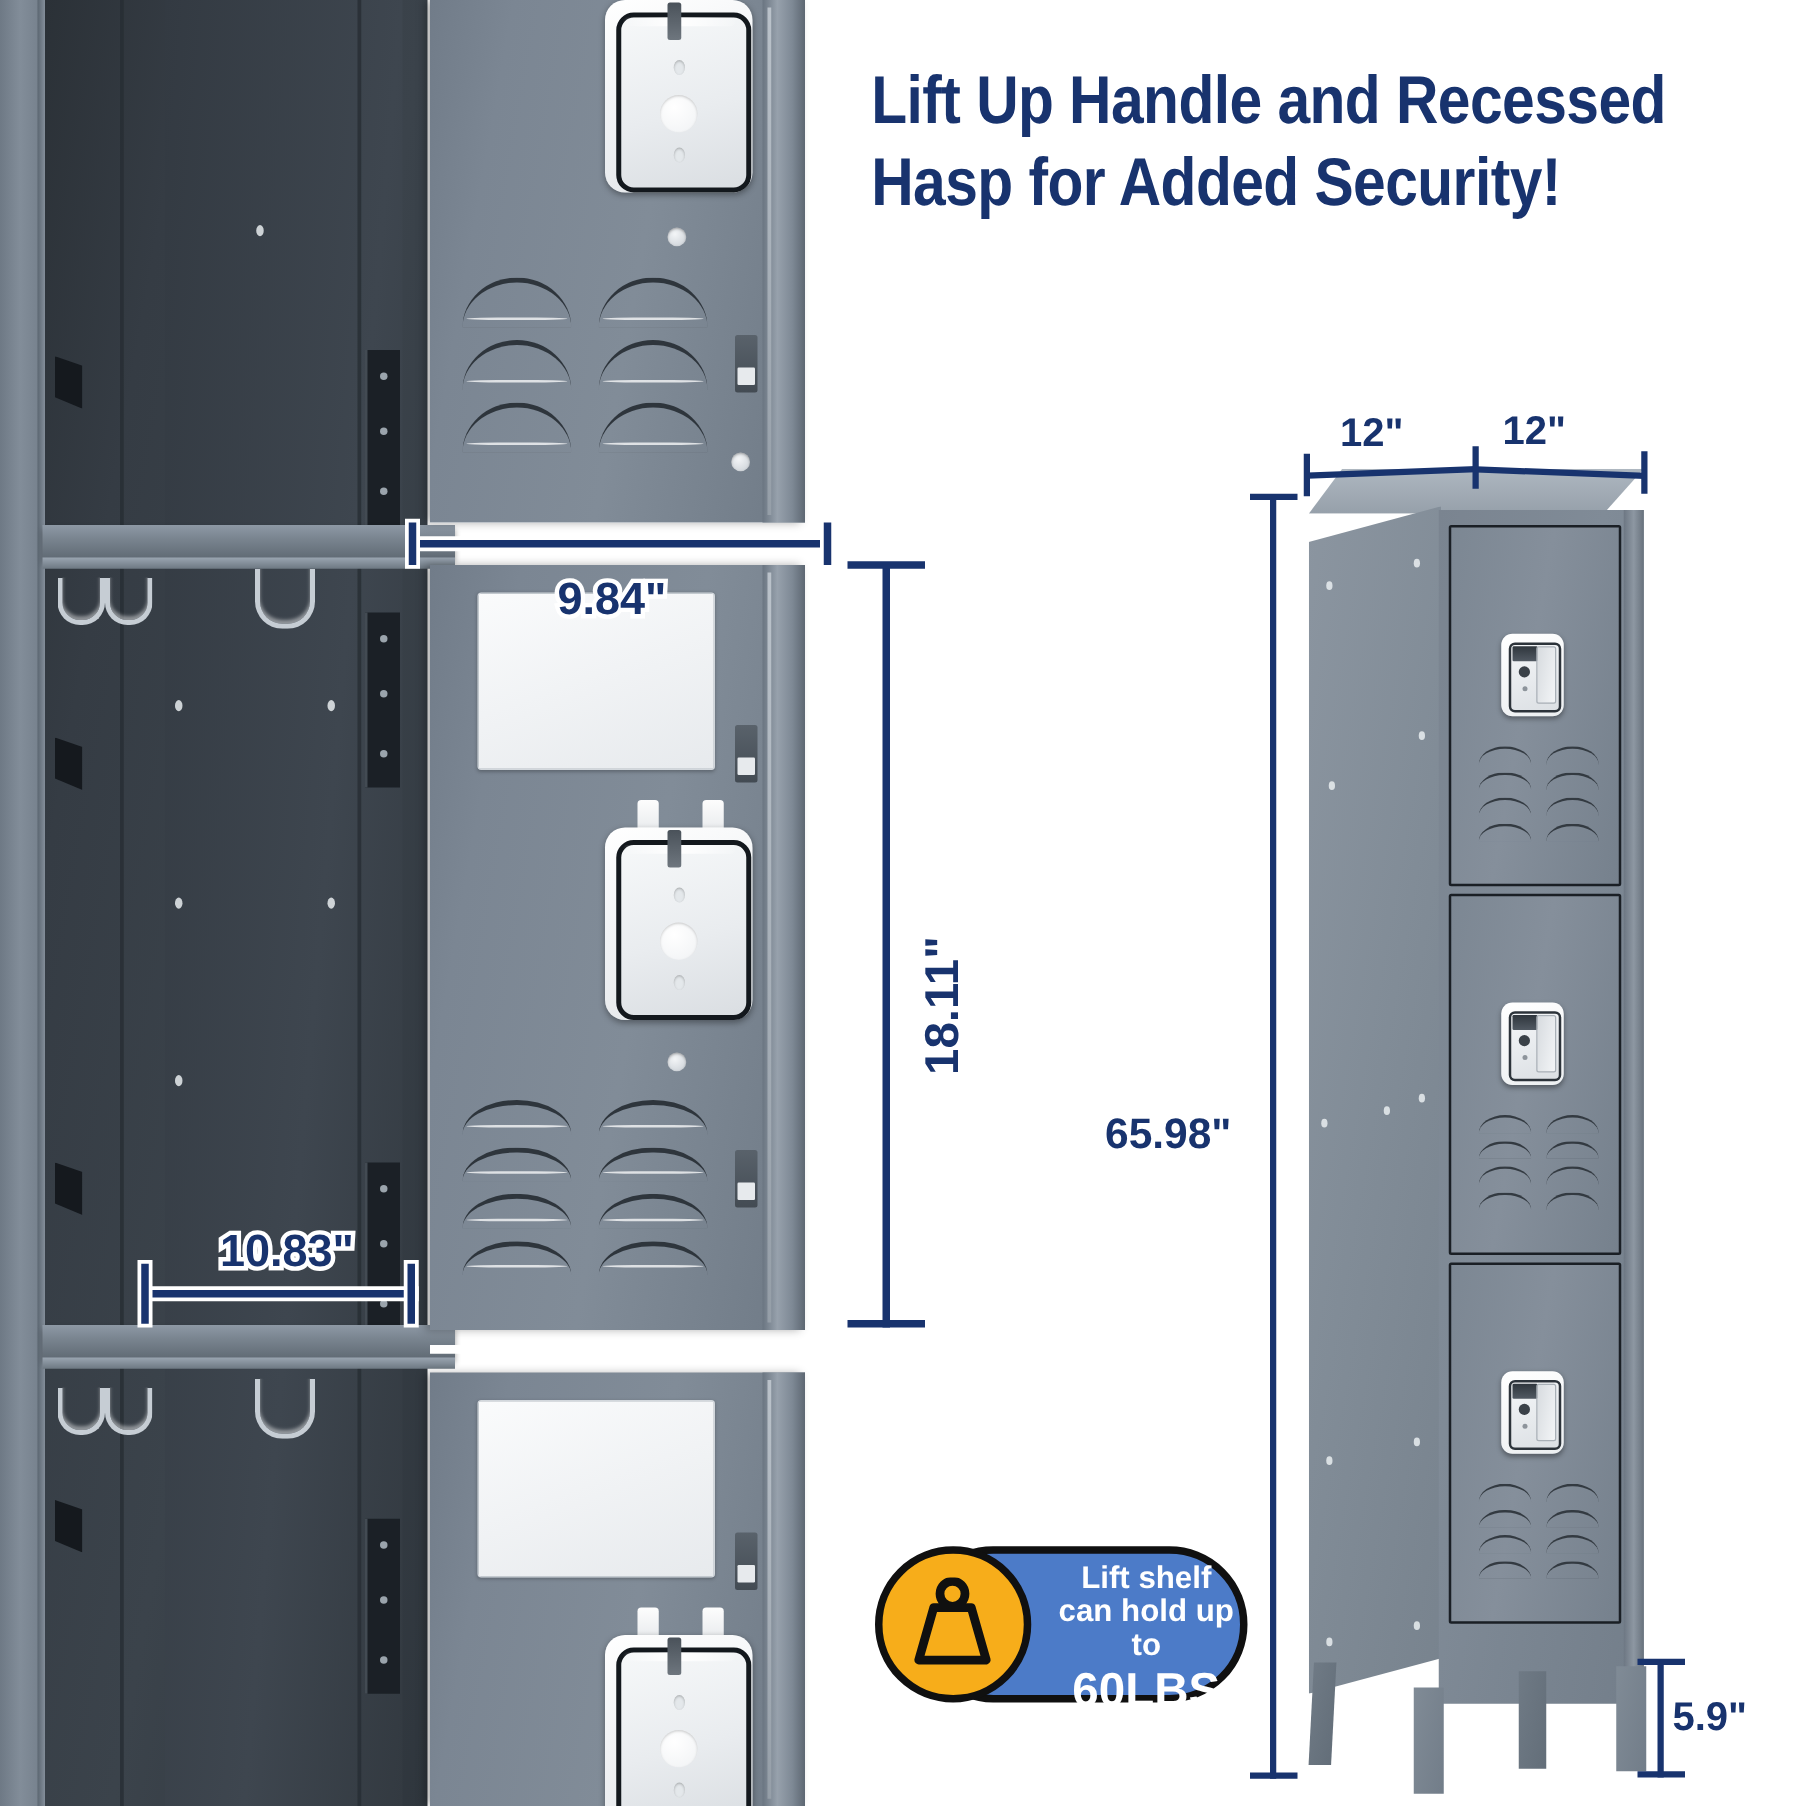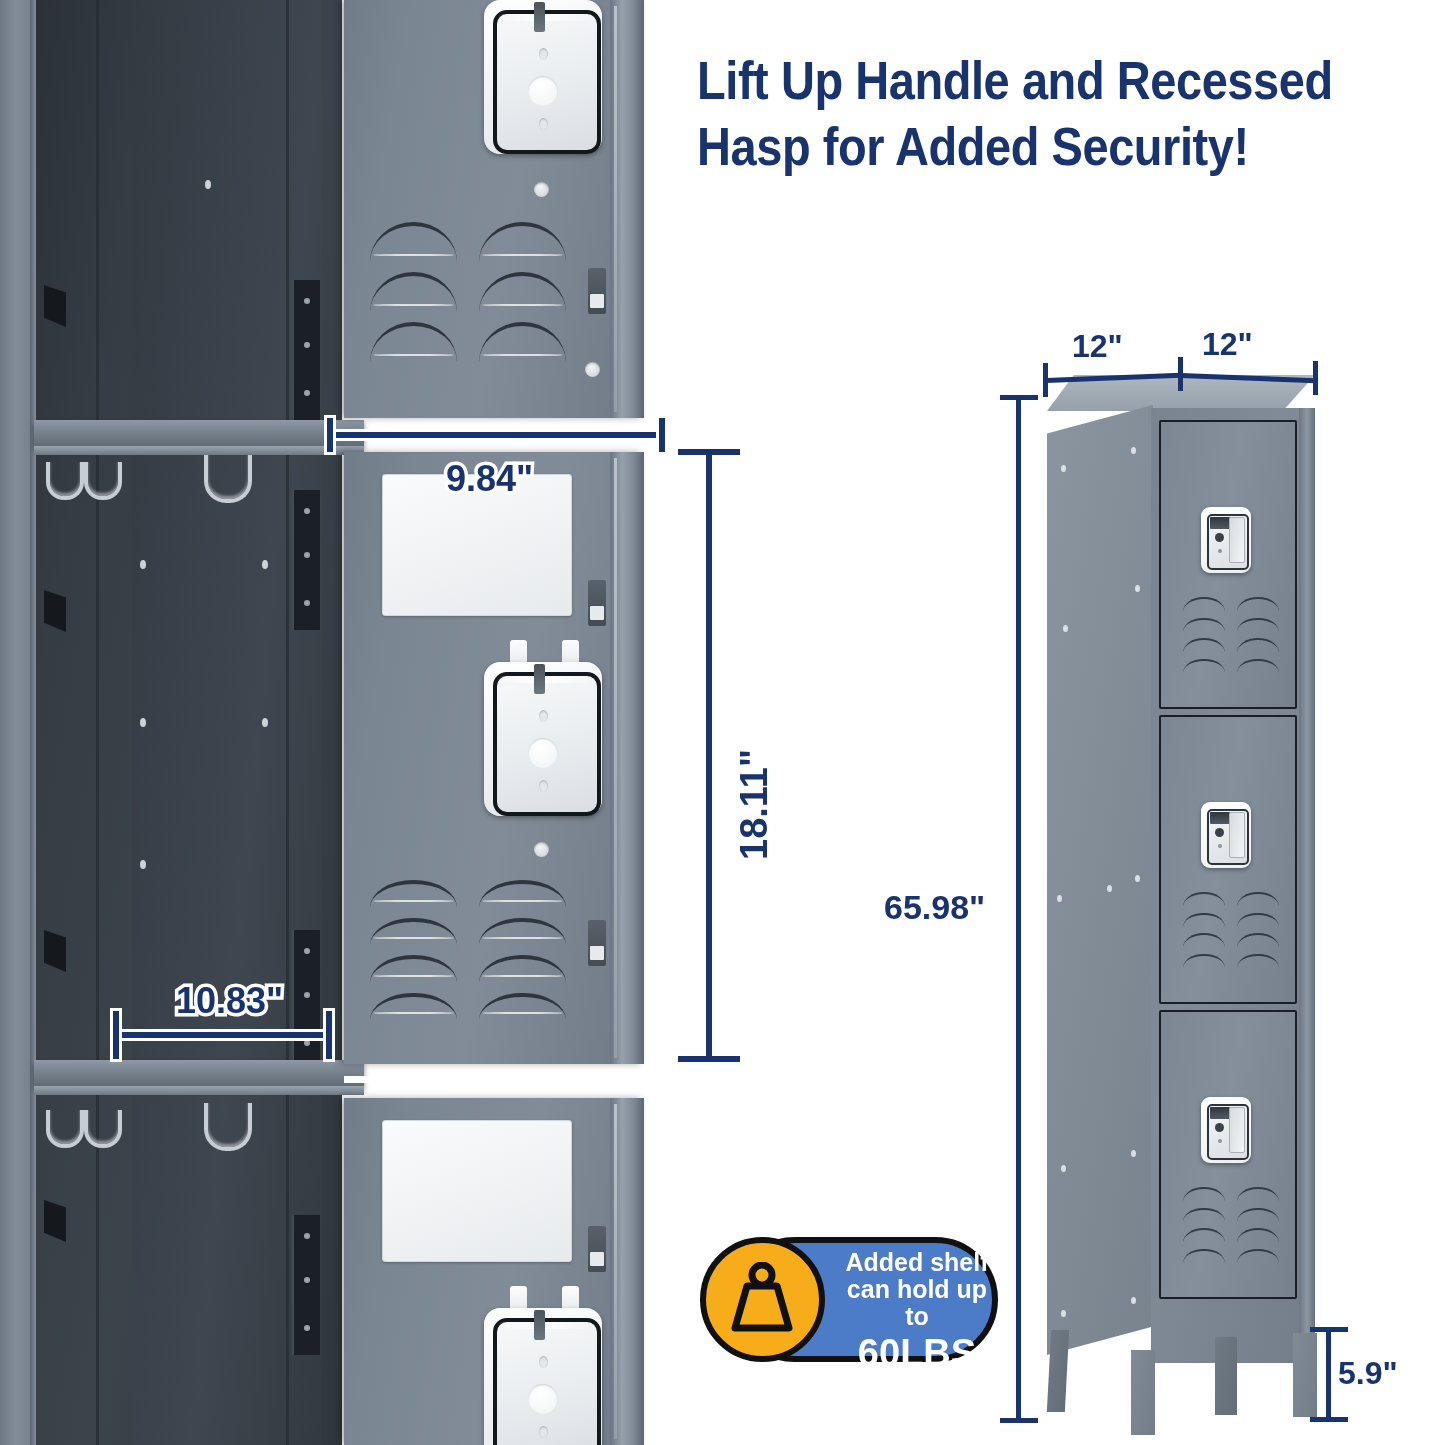--- a/index.html
+++ b/index.html
@@ -542,19 +542,19 @@
   </div>
 
   <div id="badge">
     <div class="pill"></div>
     <div class="circle"></div>
     <svg width="70" height="74" viewBox="0 0 70 74">
       <circle cx="35" cy="13" r="10" fill="none" stroke="#101010" stroke-width="7"></circle>
       <path d="M20 24 H50 L62 66 H8 Z" fill="#F7AD1A" stroke="#101010" stroke-width="7" stroke-linejoin="round"></path>
     </svg>
     <div class="wtxt">
-      <span class="l1">Added shelf</span>
+      <span class="l1">Lift shelf</span>
       <span class="l2">can hold up to</span>
       <span class="l3">60LBS</span>
     </div>
   </div>
 
 </div>
 
 </body></html>

